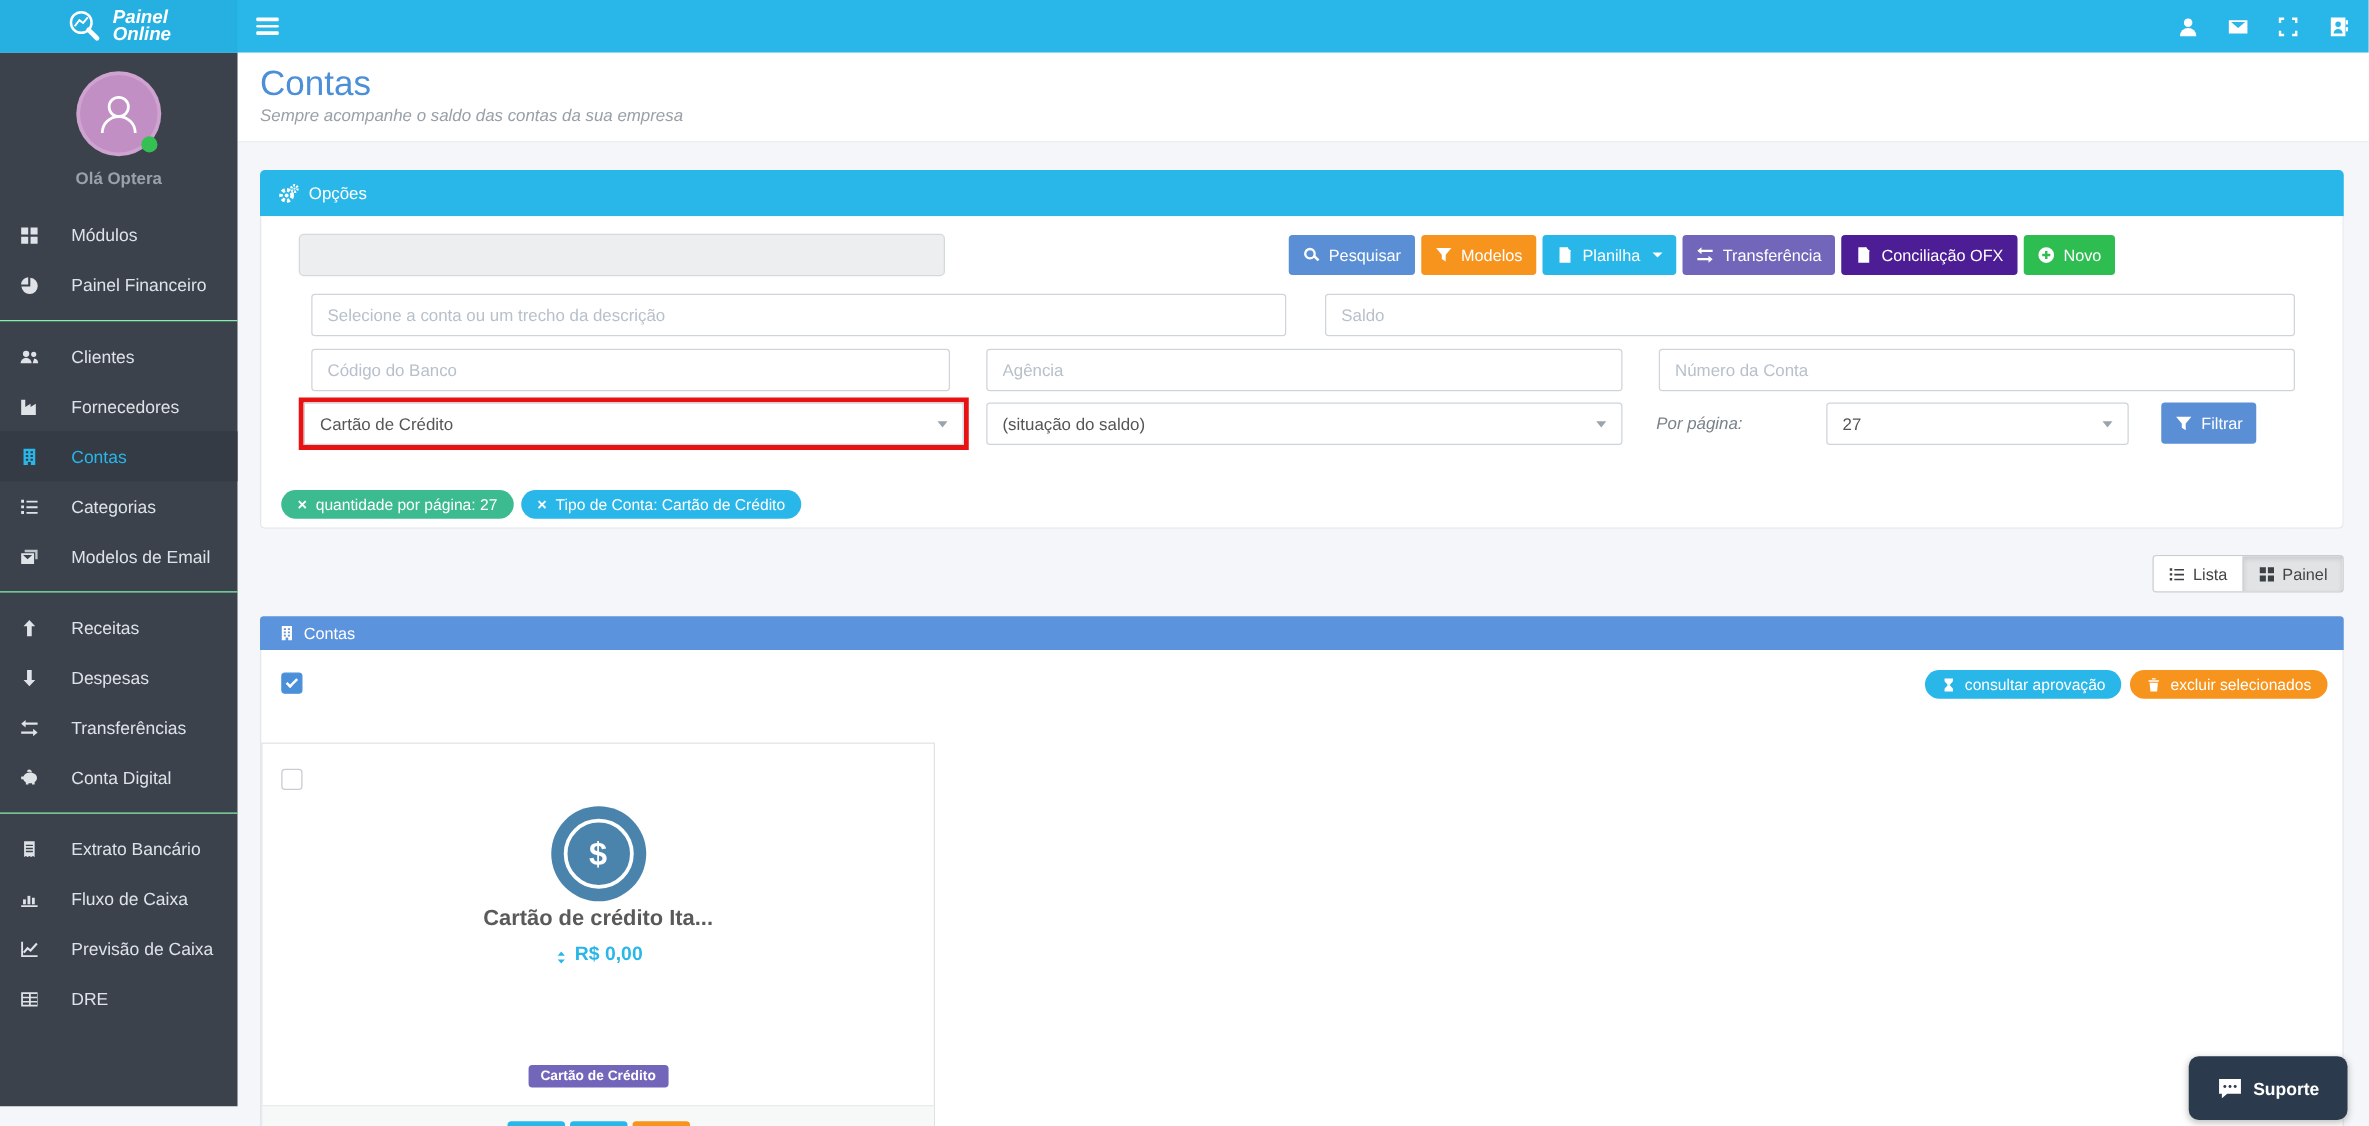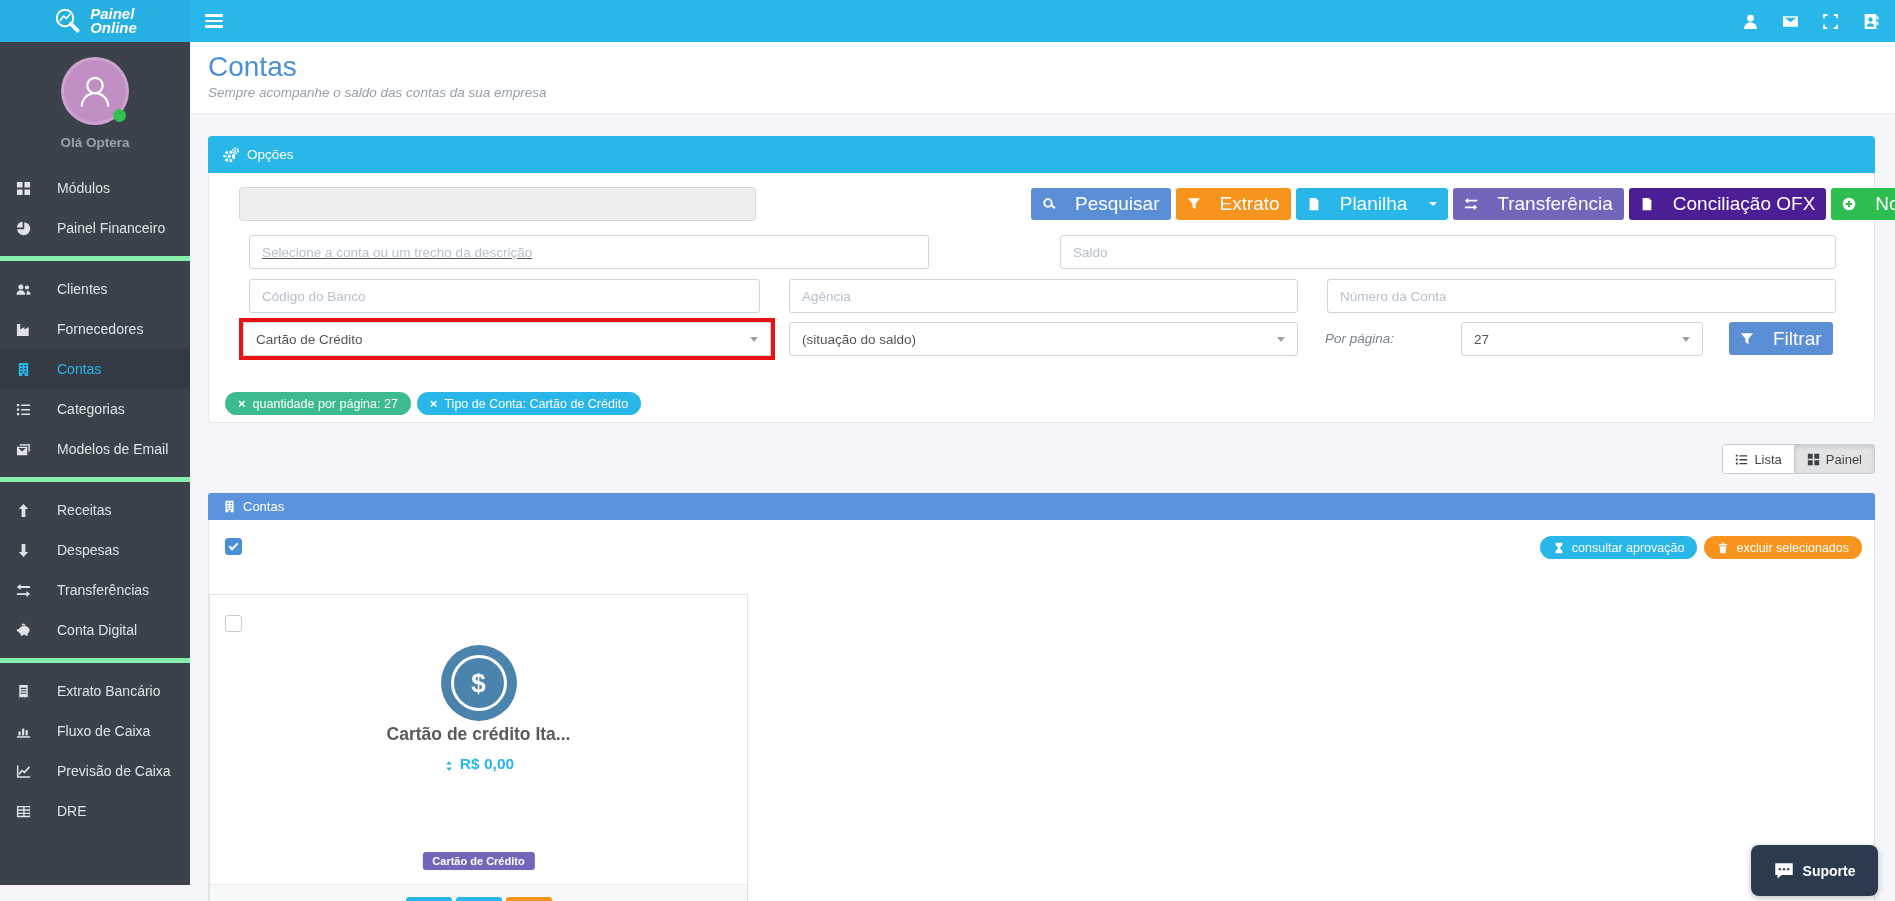--- a/index.html
+++ b/index.html
@@ -23,21 +23,21 @@
   .top-icons svg { width:17px; height:17px; fill:#fff; }
 
   
   .sidebar { position:absolute; top:42px; left:0; width:190px; height:843px; background:#3b424c; z-index:20; }
   .avatar-wrap { text-align:center; padding-top:18px; padding-bottom:14px;font-weight:bold; }
   .avatar { width:62px; height:62px; border-radius:50%; background:#c28fc4; margin:0 auto; position:relative;
             display:flex; align-items:center; justify-content:center; box-shadow:0 0 0 3px #cfa3d0; }
   .status-dot { position:absolute; right:0; bottom:0; width:13px; height:13px; border-radius:50%; background:#35c053; }
   .greeting { margin-top:13px; color:#99a1ab; font-size:13.5px; }
   .side-section { padding:4px 0; }
-  .side-section + .side-section { border-top:5px solid #86efac; margin-top:4px; padding-top:8px; }
+  .side-section + .side-section { border-top:1px solid #86efac; margin-top:4px; padding-top:8px; }
   .side-item { display:flex; align-items:center; gap:26px; padding:12px 16px; font-size:14px;
                color:#dfe3e8; cursor:pointer; }
   .side-item svg { width:15px; height:15px; fill:#dfe3e8; flex:none; }
   .side-item.active { background:#343b45; color:#29b6e8; }
   .side-item.active svg { fill:#29b6e8; }
 
   
   .main { position:absolute; left:190px; top:42px; right:0; bottom:0; }
   .page-head { background:#fff; border-bottom:1px solid #e7ebee; padding:9px 18px 13px; }
   .page-title { color:#4a8fd8; font-size:28px; font-weight:normal; }
@@ -50,29 +50,29 @@
   .options-body { position:relative; height:250px; background:#fff; border:1px solid #e2e7ea;
                   border-top:none; border-radius:0 0 4px 4px; }
 
   .inp { position:absolute; height:34px; border:1px solid #cdd5da; border-radius:3px; padding:0 12px;
          font-size:13.5px; color:#555; background:#fff; font-family:inherit; outline:none; }
   .inp::placeholder { color:#b7c0cb; }
   .disabled-box { position:absolute; left:30px; top:14px; width:517px; height:34px; background:#eceeef;
                   border:1px solid #d4d9dc; border-radius:4px; }
 
   .toolbar { position:absolute; left:822px; top:15px; display:flex; gap:5px; }
-  .tbtn { height:32px; display:inline-flex; align-items:center; gap:19px; padding:0 11px; color:#fff;
-          font-size:19px; border:none; border-radius:3px; cursor:pointer; font-family:inherit; white-space:nowrap; }
+  .tbtn { height:32px; display:inline-flex; align-items:center; gap:7px; padding:0 11px; color:#fff;
+          font-size:13px; border:none; border-radius:3px; cursor:pointer; font-family:inherit; white-space:nowrap; }
   .tbtn svg { width:14px; height:14px; fill:#fff; }
   .c-blue{background:#5a8fd6}.c-orange{background:#f7941d}.c-cyan{background:#29b6e8}
   .c-purple{background:#7266ba}.c-teal{background:#4c1d95}.c-green{background:#2ebd51}
   .caret-down { width:0; height:0; border-left:4px solid transparent; border-right:4px solid transparent;
                 border-top:4px solid #fff; margin-left:3px; }
 
-  .f-account{left:40px; top:62px; width:680px;text-decoration:underline;}
+  .f-account{left:40px; top:62px; width:780px;}
   .f-saldo{left:851px; top:62px; width:776px;}
   .f-bank{left:40px; top:106px; width:511px;}
   .f-agency{left:580px; top:106px; width:509px;}
   .f-accnum{left:1118px; top:106px; width:509px;}
 
   .select { height:34px; display:flex; align-items:center; justify-content:space-between; padding:0 12px;
             border:1px solid #cdd5da; border-radius:3px; font-size:13.5px; color:#555; background:#fff; cursor:pointer; }
   .sel-caret { width:0; height:0; border-left:4.5px solid transparent; border-right:4.5px solid transparent;
                border-top:5px solid #9aa4ad; }
   .red-wrap { position:absolute; left:30px; top:145px; width:536px; border:4px solid #e81212; }
@@ -439,21 +439,21 @@
           <button class="tbtn c-blue">
             <svg>
                 <use href="#i-search"></use>
               </svg>
             <span>Pesquisar</span>
           </button>
           <button class="tbtn c-orange">
             <svg>
                 <use href="#i-funnel"></use>
               </svg>
-            <span>Extrato</span>
+            <span>Modelos</span>
           </button>
           <button class="tbtn c-cyan">
             <svg>
                 <use href="#i-file"></use>
               </svg>
             <span>Planilha</span>
             <span class="caret-down"></span>
           </button>
           <button class="tbtn c-purple">
             <svg>

